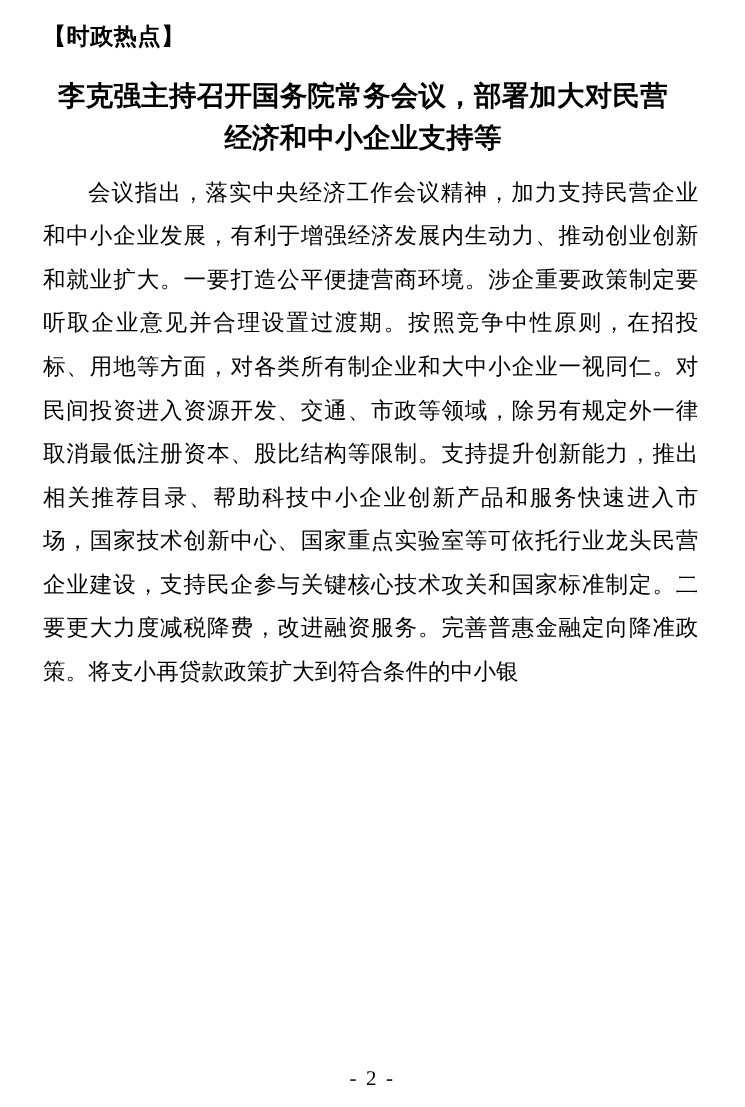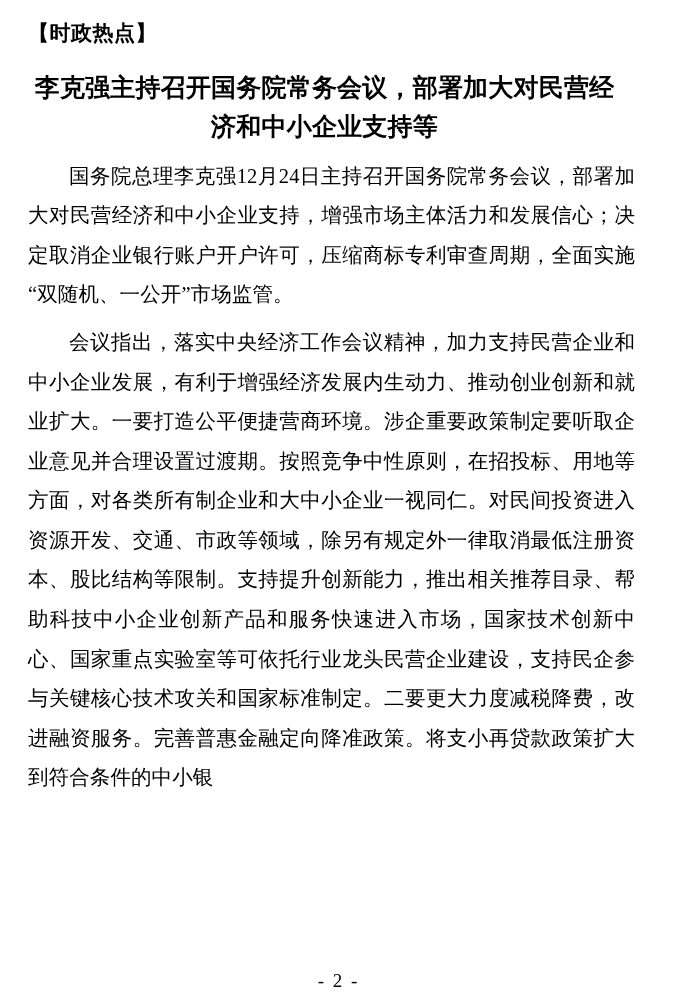--- a/index.html
+++ b/index.html
@@ -12,21 +12,21 @@
     height: 1006px;
     font-family: "Liberation Serif", "DejaVu Serif", serif;
     color: #000000;
     position: relative;
     overflow: hidden;
   }
   .page {
     width: 677px;
     height: 1006px;
     box-sizing: border-box;
-    padding: 14px 42px 0 28px;
+    padding: 14px 42px 0 39px;
     position: relative;
   }
   .section-tag {
     font-size: 21px;
     font-weight: bold;
     letter-spacing: 0.5px;
     margin: 6px 0 0 0;
     line-height: 1.3;
     font-family: "Liberation Serif", "DejaVu Serif", serif;
   }
@@ -61,19 +61,18 @@
 </style>
 </head>
 <body>
 
 <div class="page">
 
   <div class="section-tag">【时政热点】</div>
 
   <h1 class="doc-title">李克强主持召开国务院常务会议，部署加大对民营经济和中小企业支持等</h1>
 
-  <p class="body-text indent">国务院总理李克强12月24日主持召开国务院常务会议，部署加大对民营经济和中小企业支持，增强市场主体活力和发展信心；决定取消企业银行账户开户许可，压缩商标专利审查周期，全面实施“双随机、一公开”市场监管。</p>
 
   <p class="body-text indent">会议指出，落实中央经济工作会议精神，加力支持民营企业和中小企业发展，有利于增强经济发展内生动力、推动创业创新和就业扩大。一要打造公平便捷营商环境。涉企重要政策制定要听取企业意见并合理设置过渡期。按照竞争中性原则，在招投标、用地等方面，对各类所有制企业和大中小企业一视同仁。对民间投资进入资源开发、交通、市政等领域，除另有规定外一律取消最低注册资本、股比结构等限制。支持提升创新能力，推出相关推荐目录、帮助科技中小企业创新产品和服务快速进入市场，国家技术创新中心、国家重点实验室等可依托行业龙头民营企业建设，支持民企参与关键核心技术攻关和国家标准制定。二要更大力度减税降费，改进融资服务。完善普惠金融定向降准政策。将支小再贷款政策扩大到符合条件的中小银</p>
 
   <div class="page-number">- 2 -</div>
 
 </div>
 
 </body></html>

